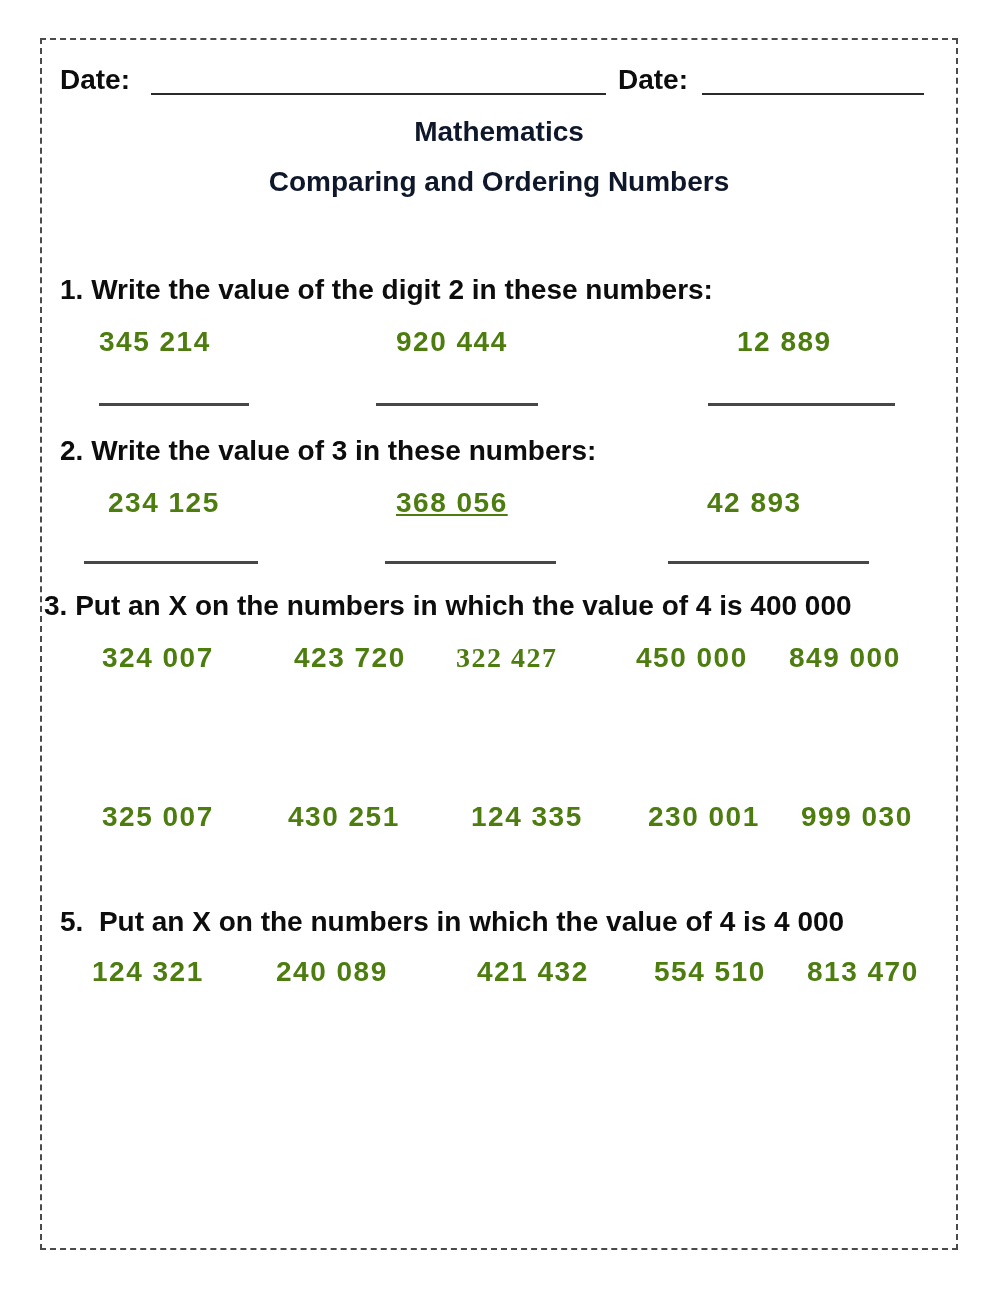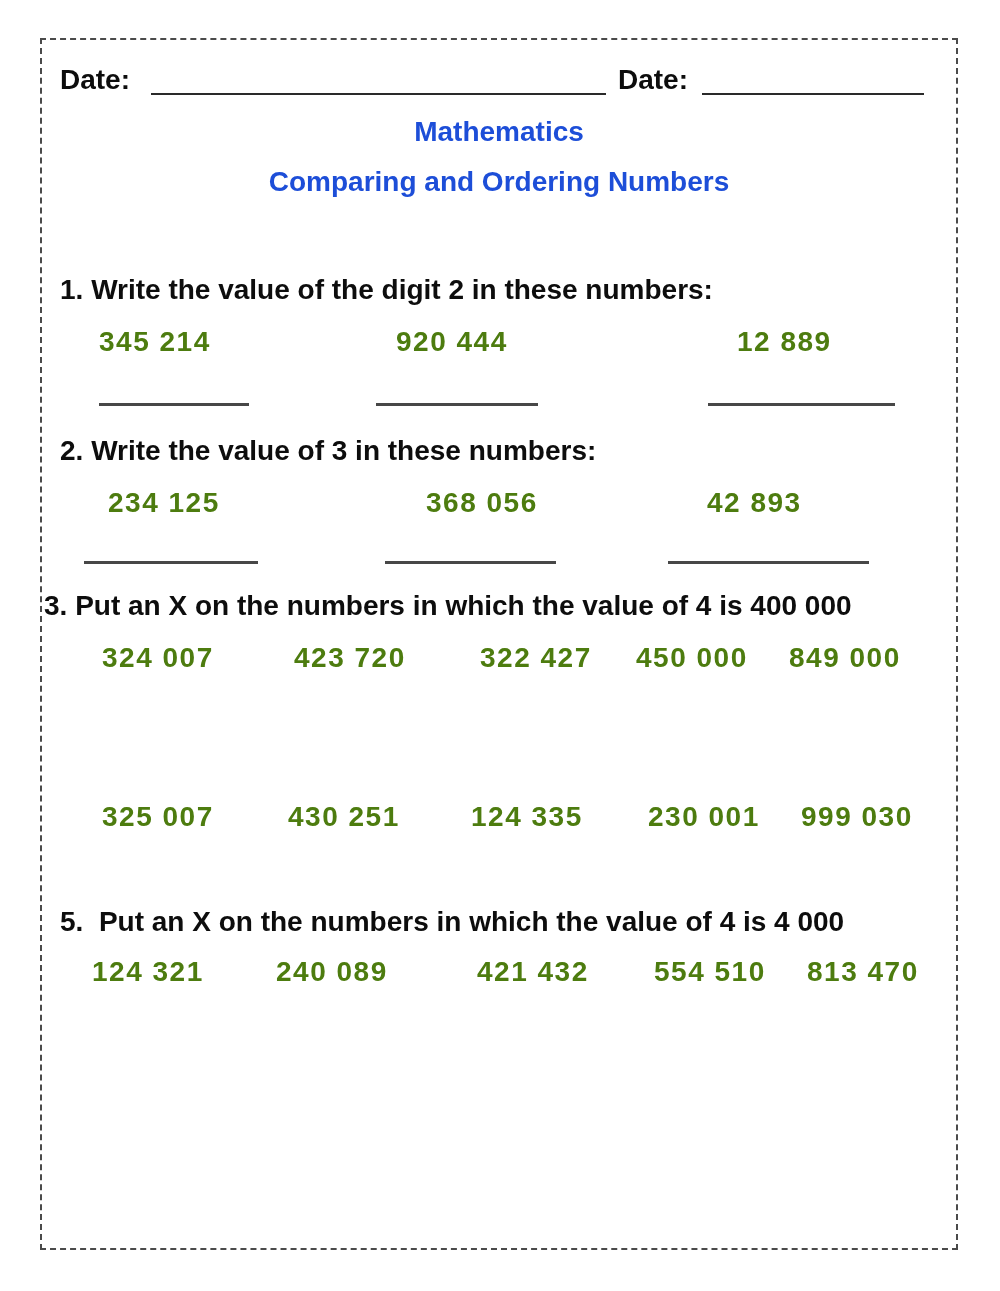--- a/index.html
+++ b/index.html
@@ -34,21 +34,21 @@
     color: #0d0d0d;
   }
   .title-center {
     position: absolute;
     left: 40px;
     width: 918px;
     text-align: center;
     font-weight: 700;
     font-size: 28px;
     line-height: 1.15;
-    color: #1d4ed8;
+    color: #0f172a;
   }
   .num {
     position: absolute;
     font-weight: 700;
     font-size: 28px;
     line-height: 1.1;
     letter-spacing: 1.5px;
     white-space: pre;
     color: #4d7c0f;
   }
@@ -81,30 +81,30 @@
   <div class="bold-text" style="left:60px; top:274px;">1. Write the value of the digit 2 in these numbers:</div>
   <div class="num" style="left:99px;  top:327px;">345 214</div>
   <div class="num" style="left:396px; top:327px;">920 444</div>
   <div class="num" style="left:737px; top:327px;">12 889</div>
   <div class="ans-line" style="left:99px;  top:403px; width:150px;"></div>
   <div class="ans-line" style="left:376px; top:403px; width:162px;"></div>
   <div class="ans-line" style="left:708px; top:403px; width:187px;"></div>
 
   <div class="bold-text" style="left:60px; top:435px;">2. Write the value of 3 in these numbers:</div>
   <div class="num" style="left:108px; top:488px;">234 125</div>
-  <div class="num" style="left:426px; top:488px;">368 056</div>
+  <div class="num" style="left:396px; top:488px;text-decoration:underline;">368 056</div>
   <div class="num" style="left:707px; top:488px;">42 893</div>
   <div class="ans-line" style="left:84px;  top:561px; width:174px;"></div>
   <div class="ans-line" style="left:385px; top:561px; width:171px;"></div>
   <div class="ans-line" style="left:668px; top:561px; width:201px;"></div>
 
   <div class="bold-text" style="left:44px; top:590px;">3. Put an X on the numbers in which the value of 4 is 400 000</div>
   <div class="num" style="left:102px; top:643px;">324 007</div>
   <div class="num" style="left:294px; top:643px;">423 720</div>
-  <div class="num" style="left:480px; top:643px;">322 427</div>
+  <div class="num" style="left:456px; top:643px;font-family:Liberation Serif, serif;">322 427</div>
   <div class="num" style="left:636px; top:643px;">450 000</div>
   <div class="num" style="left:789px; top:643px;">849 000</div>
 
   <div class="num" style="left:102px; top:802px;">325 007</div>
   <div class="num" style="left:288px; top:802px;">430 251</div>
   <div class="num" style="left:471px; top:802px;">124 335</div>
   <div class="num" style="left:648px; top:802px;">230 001</div>
   <div class="num" style="left:801px; top:802px;">999 030</div>
 
   <div class="bold-text" style="left:60px; top:906px;">5.  Put an X on the numbers in which the value of 4 is 4 000</div>

